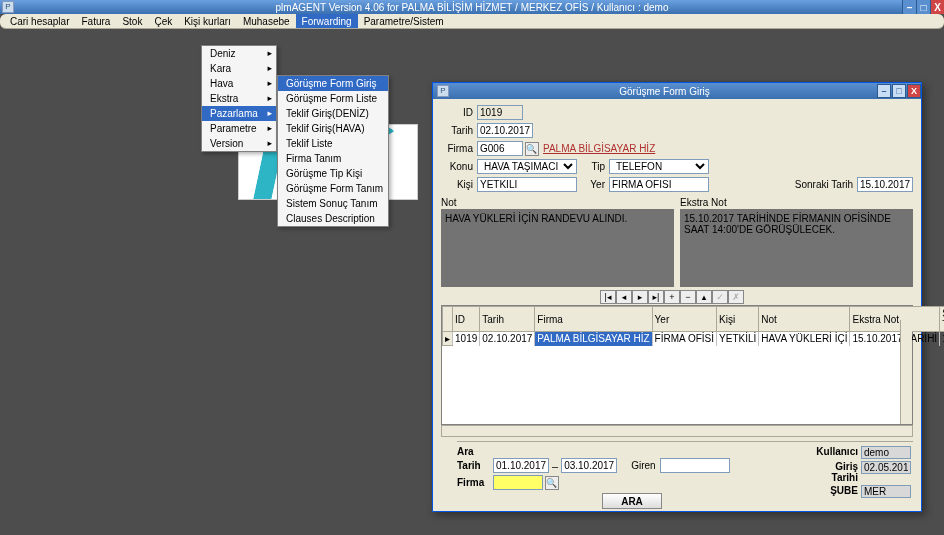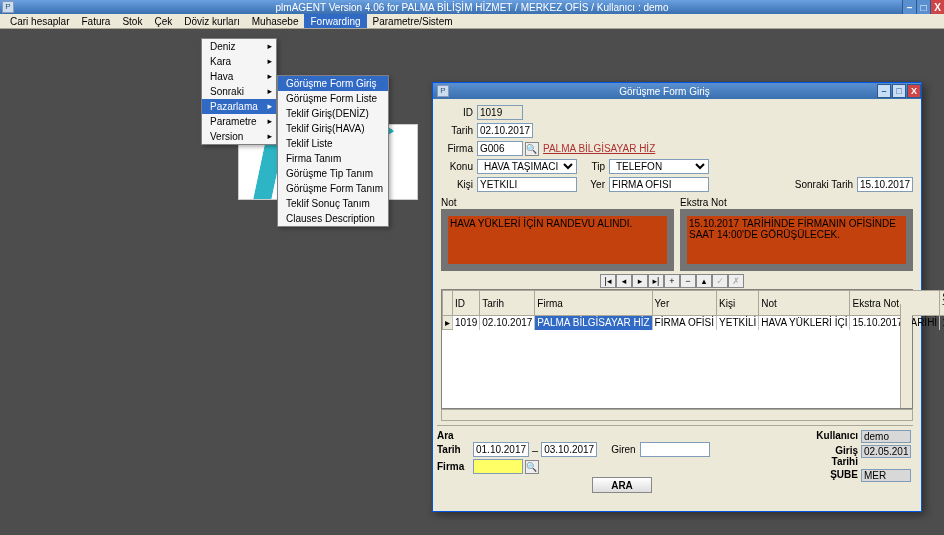--- a/index.html
+++ b/index.html
@@ -8,30 +8,30 @@
 
 .titlebar { height: 14px; background: linear-gradient(#6aa0e0, #3a6fb0); color: #fff; display: flex; align-items: center; justify-content: center; position: relative; }
 .titlebar-text { font-size: 10px; white-space: nowrap; }
 .titlebar-ctrls { position: absolute; right: 0; top: 0; display: flex; }
 .titlebar-ctrls div { width: 14px; height: 14px; display: flex; align-items: center; justify-content: center; font-size: 10px; font-weight: bold; border-left: 1px solid #2a5a90; }
 .tb-min, .tb-max { background: #5a90d0; color: #fff; }
 .tb-close { background: #d04545; color: #fff; }
 .titlebar-left { position: absolute; left: 2px; top: 1px; width: 12px; height: 12px; background:#cde; border:1px solid #89b; font-size:8px; line-height:10px; text-align:center; color:#357; }
 
 
-.menubar { height: 15px; background: #ece9d8; border-bottom: 1px solid #aca899; display: flex; align-items: stretch; padding-left: 4px; }
+.menubar { height: 15px; background: #ece9d8; border-bottom: 1px solid #aca899; display: flex; align-items: stretch; padding-left: 4px; border-radius: 6px; }
 .menuitem { padding: 1px 6px; font-size: 10px; display: flex; align-items: center; }
 .menuitem.active { background: #316ac5; color: #fff; }
 
 
 .dropdown { position: absolute; background: #f5f5f5; border: 1px solid #808080; box-shadow: 2px 2px 4px rgba(0,0,0,0.3); z-index: 100; }
 .dropdown-item { padding: 2px 18px 2px 8px; font-size: 10px; position: relative; white-space: nowrap; cursor: default; }
 .dropdown-item.highlight { background: #316ac5; color: #fff; }
 .dropdown-item.arrow::after { content: '▸'; position: absolute; right: 4px; top: 2px; font-size: 9px; }
-.menu1 { left: 201px; top: 38px; width: 76px; }
+.menu1 { left: 201px; top: 45px; width: 76px; }
 .menu2 { left: 277px; top: 75px; width: 112px; }
 
 
 .logo-bg { position: absolute; left: 238px; top: 124px; width: 180px; height: 76px; background: #fff; border: 1px solid #ccc; overflow: hidden; }
 .logo-bg::before { content:''; position:absolute; left:20px; top:-10px; width:90px; height:90px; border:18px solid #2db5c5; border-right-color: transparent; border-bottom-color: transparent; border-radius:8px; transform: rotate(12deg); }
 
 
 .modal { position: absolute; left: 432px; top: 82px; width: 490px; height: 430px; background: #ece9d8; border: 1px solid #0054e3; box-shadow: 3px 3px 8px rgba(0,0,0,0.4); display:flex; flex-direction:column; }
 .modal-titlebar { height: 16px; background: linear-gradient(#5a90d0,#3a6fb0); display: flex; align-items: center; }
 .modal-title { flex: 1; text-align: center; color: #fff; font-size: 10px; }
@@ -49,39 +49,39 @@
 input.field, select.field { font-size: 10px; border: 1px solid #7f9db9; background: #fff; padding: 0 2px; height: 15px; }
 .field-sm { width: 46px; }
 .field-md { width: 56px; }
 .field-lg { width: 100px; }
 .firmlink { font-size: 10px; color: #b03030; margin-left: 4px; text-decoration: underline; }
 .lookup-icon { width:14px; height:14px; border:1px solid #888; background:#eee; display:inline-flex; align-items:center; justify-content:center; font-size:9px; margin-left:2px; }
 
 .notes { display:flex; gap:6px; padding: 0 8px; }
 .note-col { flex:1; display:flex; flex-direction:column; }
 .note-lbl { font-size:10px; margin-bottom:1px; }
-.note-ta { height: 62px; border:7px solid #737373; background:#c2410c; font-size:10px; padding:2px; resize:none; overflow:auto; }
+.note-ta { height: 78px; border:2px solid #737373; background:#737373; font-size:10px; padding:2px; resize:none; overflow:auto; }
 
 .recnav { display:flex; justify-content:center; align-items:center; gap:0; margin:3px 0; padding-right:10px; }
 .recnav button { width:16px; height:14px; border:1px solid #888; background:#eee; font-size:9px; line-height:1; padding:0; }
 .recnav button:disabled { color:#aaa; }
 .kapat { position:absolute; right:12px; font-size:10px; display:flex; align-items:center; gap:3px; }
 .kapat input { width:10px; height:10px; }
 .navwrap { position:relative; height:18px; }
 
 .grid { margin:0 8px; border:1px solid #808080; background:#fff; height:120px; position:relative; }
 .grid table { border-collapse:collapse; width:100%; font-size:10px; }
 .grid th { background:#ece9d8; border:1px solid #aca899; padding:1px 2px; text-align:left; font-weight:normal; font-size:10px; }
 .grid td { border-right:1px solid #c0c0c0; padding:1px 2px; font-size:10px; white-space:nowrap; overflow:hidden; }
 .grid tr.selrow td.selcell { background:#316ac5; color:#fff; }
 .rowhdr { width:10px; background:#ece9d8; border:1px solid #aca899; text-align:center; }
 .grid-scroll { position:absolute; right:0; top:14px; bottom:0; width:12px; background:#ece9d8; border-left:1px solid #aca899; }
 .grid-hscroll { height:12px; background:#ece9d8; border:1px solid #aca899; margin:0 8px; }
 
-.search-area { margin:4px 8px 0 4px; border-top:1px solid #aca899; padding-top:4px; display:flex; }
+.search-area { margin:4px 8px 0 24px; border-top:1px solid #aca899; padding-top:4px; display:flex; }
 .search-left { flex:1; }
 .search-left .srow { display:flex; align-items:center; margin-bottom:2px; }
 .slab { width:36px; font-size:10px; font-weight:bold; }
 .yellow { background:#ffff66 !important; }
 .search-right { width:100px; margin-left:6px; }
 .search-right .srow { display:flex; margin-bottom:2px; }
 .search-right .slab2 { width:48px; font-size:10px; font-weight:bold; text-align:right; padding-right:3px; }
 .grayfld { background:#d8d8d8; border:1px solid #7f9db9; height:13px; font-size:10px; padding:0 2px; width:50px; }
 
 .ara-btn { display:block; margin:3px auto 0 auto; width:60px; height:16px; border:1px solid #888; background:linear-gradient(#fff,#ddd); font-size:10px; font-weight:bold; }
@@ -99,48 +99,48 @@
     <div class="tb-max">□</div>
     <div class="tb-close">X</div>
   </div>
 </div>
 
 <div class="menubar">
   <div class="menuitem">Cari hesaplar</div>
   <div class="menuitem">Fatura</div>
   <div class="menuitem">Stok</div>
   <div class="menuitem">Çek</div>
-  <div class="menuitem">Döviz kurları</div>
+  <div class="menuitem">Kişi kurları</div>
   <div class="menuitem">Muhasebe</div>
   <div class="menuitem active">Forwarding</div>
   <div class="menuitem">Parametre/Sistem</div>
 </div>
 
 <div class="logo-bg"></div>
 
 <div class="dropdown menu1">
   <div class="dropdown-item arrow">Deniz</div>
   <div class="dropdown-item arrow">Kara</div>
   <div class="dropdown-item arrow">Hava</div>
-  <div class="dropdown-item arrow">Sonraki</div>
+  <div class="dropdown-item arrow">Ekstra</div>
   <div class="dropdown-item arrow highlight">Pazarlama</div>
   <div class="dropdown-item arrow">Parametre</div>
   <div class="dropdown-item arrow">Version</div>
 </div>
 
 <div class="dropdown menu2">
   <div class="dropdown-item highlight">Görüşme Form Giriş</div>
   <div class="dropdown-item">Görüşme Form Liste</div>
   <div class="dropdown-item">Teklif Giriş(DENİZ)</div>
   <div class="dropdown-item">Teklif Giriş(HAVA)</div>
   <div class="dropdown-item">Teklif Liste</div>
   <div class="dropdown-item">Firma Tanım</div>
-  <div class="dropdown-item">Görüşme Tip Tanım</div>
+  <div class="dropdown-item">Görüşme Tip Kişi</div>
   <div class="dropdown-item">Görüşme Form Tanım</div>
-  <div class="dropdown-item">Teklif Sonuç Tanım</div>
+  <div class="dropdown-item">Sistem Sonuç Tanım</div>
   <div class="dropdown-item">Clauses Description</div>
 </div>
 
 <div class="modal">
   <div class="modal-titlebar">
     <div class="modal-ticon">P</div>
     <div class="modal-title">Görüşme Form Giriş</div>
     <div class="modal-ctrls">
       <div class="mb-min">–</div>
       <div class="mb-max">□</div>

